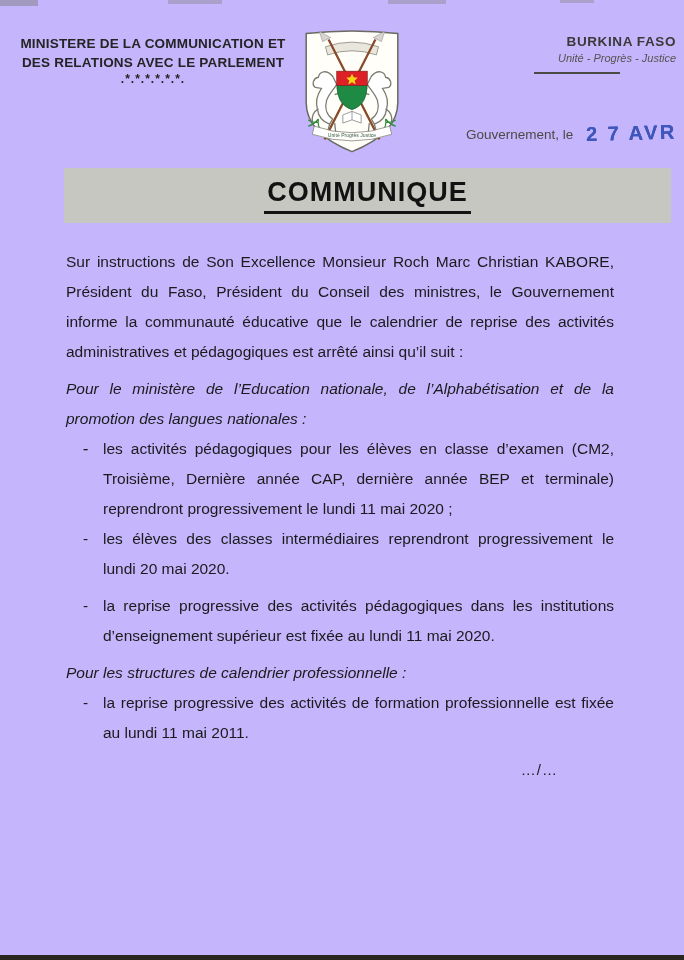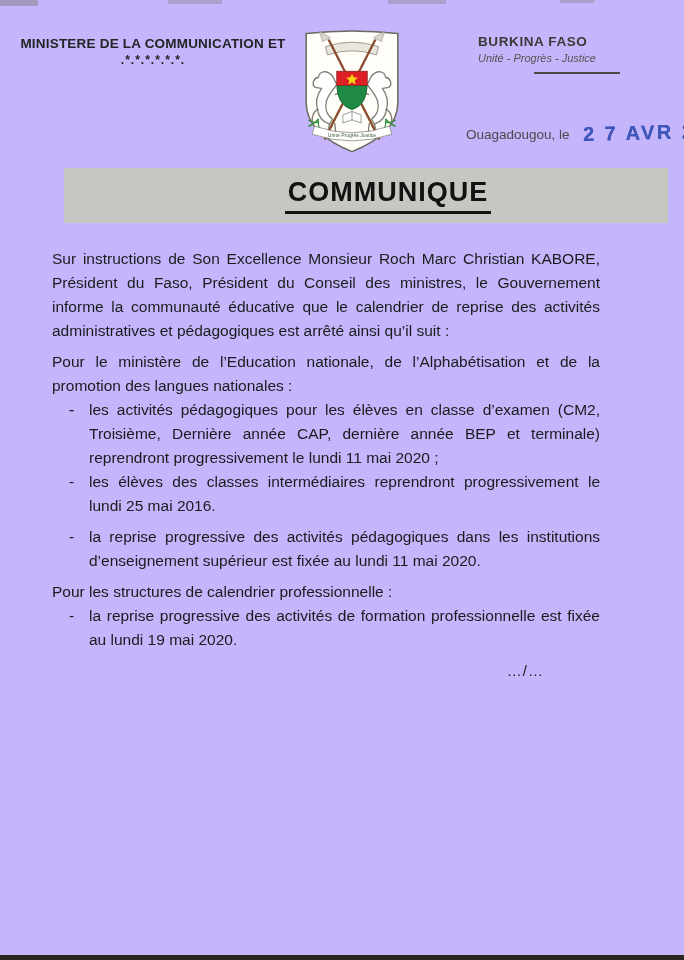--- a/index.html
+++ b/index.html
@@ -19,67 +19,68 @@
   
   .ministry {
     position:absolute; left:14px; top:34px; width:278px; text-align:center;
     font-weight:bold; font-size:13.5px; line-height:19px; letter-spacing:.2px; color:#242424;
   }
   .ministry .sep { font-size:12px; line-height:15px; letter-spacing:1px; }
   .ministry .cabinet { margin-top:3px; letter-spacing:.6px; }
 
   .emblem { position:absolute; left:296px; top:25px; width:112px; height:131px; }
 
-  .state { position:absolute; left:478px; top:34px; width:198px; text-align:left; }
+  .state { position:absolute; left:478px; top:34px; width:198px; text-align:right; }
   .state .country { font-weight:bold; font-size:13.5px; letter-spacing:.6px; color:#39393六5; color:#3a3a37; }
   .state .motto { font-style:italic; font-size:11px; color:#55544e; margin-top:3px; }
   .state .rule { width:86px; border-top:2px solid #4b4b45; margin:8px auto 0; }
 
   .dateline { position:absolute; left:466px; top:121px; display:flex; align-items:baseline; gap:13px; white-space:nowrap; }
   .dateline .label { font-size:13.5px; color:#4a4a46; }
   .stamp {
     display:inline-block; font-weight:bold; font-size:20px; letter-spacing:2.5px;
     color:#3f56bb; transform:rotate(-1.5deg); text-shadow:0 0 .6px #3f56bb;
   }
 
   
   .title-banner {
-    position:absolute; left:64px; top:168px; width:560px; height:55px;
-    background:#c6c7c1; display:flex; align-items:center; justify-content:center;padding-left:44px;
+    position:absolute; left:64px; top:168px; width:607px; height:55px;
+    background:#c6c7c1; display:flex; align-items:center; justify-content:center;
   }
   .title-banner .title {
     font-weight:bold; font-size:27px; letter-spacing:1px; color:#121212;
     border-bottom:3.5px solid #131313; padding:0 3px 3px;
   }
 
   
   .doc-body {
-    position:absolute; left:52px; top:247px; width:548px;
-    font-size:15.5px; line-height:24px; text-align:justify; color:#1b1b1b;
+    position:absolute; left:66px; top:247px; width:548px;
+    font-size:15.5px; line-height:30px; text-align:justify; color:#1b1b1b;
   }
   .doc-body p { margin:0 0 7px; }
-  .doc-body p.section-heading { margin-bottom:0; }
+  .doc-body p.section-heading { margin-bottom:0;font-style:italic; }
   ul.bullets { list-style:none; margin:0 0 7px; padding:0; }
   ul.bullets li { position:relative; padding-left:37px; text-align:justify; }
   ul.bullets li .dash { position:absolute; left:17px; }
   .continuation { text-align:right; padding-right:56px; margin-top:4px; font-size:15px; letter-spacing:1px; }
 </style>
 </head>
 <body>
 
 <div class="page">
 
   <div class="artifact a1"></div>
   <div class="artifact a2"></div>
   <div class="artifact a3"></div>
   <div class="artifact a4"></div>
   <div class="bottom-bar"></div>
 
   <div class="ministry">
     <div>MINISTERE DE LA COMMUNICATION ET</div>
+    <div>DES RELATIONS AVEC LE PARLEMENT</div>
     <div class="sep">.*.*.*.*.*.*.</div>
   </div>
 
   <div class="emblem">
     <svg viewBox="0 0 110 128" width="112" height="131">
 
       <path d="M10 8 Q55 3 100 8 L100 76 Q100 106 55 124 Q10 106 10 76 Z" fill="#fffef9" stroke="#6a6a62" stroke-width="1.5"></path>
 
       <path d="M29 21 Q55 12 81 21 L79 29 Q55 21 31 29 Z" fill="#e8e6dd" stroke="#8a887c" stroke-width="0.8"></path>
 
@@ -121,21 +122,21 @@
     </svg>
   </div>
 
   <div class="state">
     <div class="country">BURKINA FASO</div>
     <div class="motto">Unité - Progrès - Justice</div>
     <div class="rule"></div>
   </div>
 
   <div class="dateline">
-    <span class="label">Ouagadougou, le</span>
+    <span class="label">Gouvernement, le</span>
     <span class="stamp">2 7 AVR 2020</span>
   </div>
 
   <div class="title-banner">
     <span class="title">COMMUNIQUE</span>
   </div>
 
   <div class="doc-body">
     <p>Sur instructions de Son Excellence Monsieur Roch Marc Christian KABORE, Président du Faso, Président du Conseil des ministres, le Gouvernement informe la communauté éducative que le calendrier de reprise des activités administratives et pédagogiques est arrêté ainsi qu’il suit :</p>
 
@@ -143,35 +144,35 @@
     <ul class="bullets">
       <li>
         <span class="dash">-</span>
       </li>
       <li>
         <span class="dash">-</span>
         <span>les activités pédagogiques pour les élèves en classe d’examen (CM2, Troisième, Dernière année CAP, dernière année BEP et terminale) reprendront progressivement le lundi 11 mai 2020 ;</span>
       </li>
       <li>
         <span class="dash">-</span>
-        <span>les élèves des classes intermédiaires reprendront progressivement le lundi 25 mai 2016.</span>
+        <span>les élèves des classes intermédiaires reprendront progressivement le lundi 20 mai 2020.</span>
       </li>
     </ul>
 
     <ul class="bullets">
       <li>
         <span class="dash">-</span>
         <span>la reprise progressive des activités pédagogiques dans les institutions d’enseignement supérieur est fixée au lundi 11 mai 2020.</span>
       </li>
     </ul>
 
     <p class="section-heading">Pour les structures de calendrier professionnelle :</p>
     <ul class="bullets">
       <li>
         <span class="dash">-</span>
-        <span>la reprise progressive des activités de formation professionnelle est fixée au lundi 19 mai 2020.</span>
+        <span>la reprise progressive des activités de formation professionnelle est fixée au lundi 11 mai 2011.</span>
       </li>
     </ul>
 
     <div class="continuation">…/…</div>
   </div>
 
 </div>
 
 </body></html>

